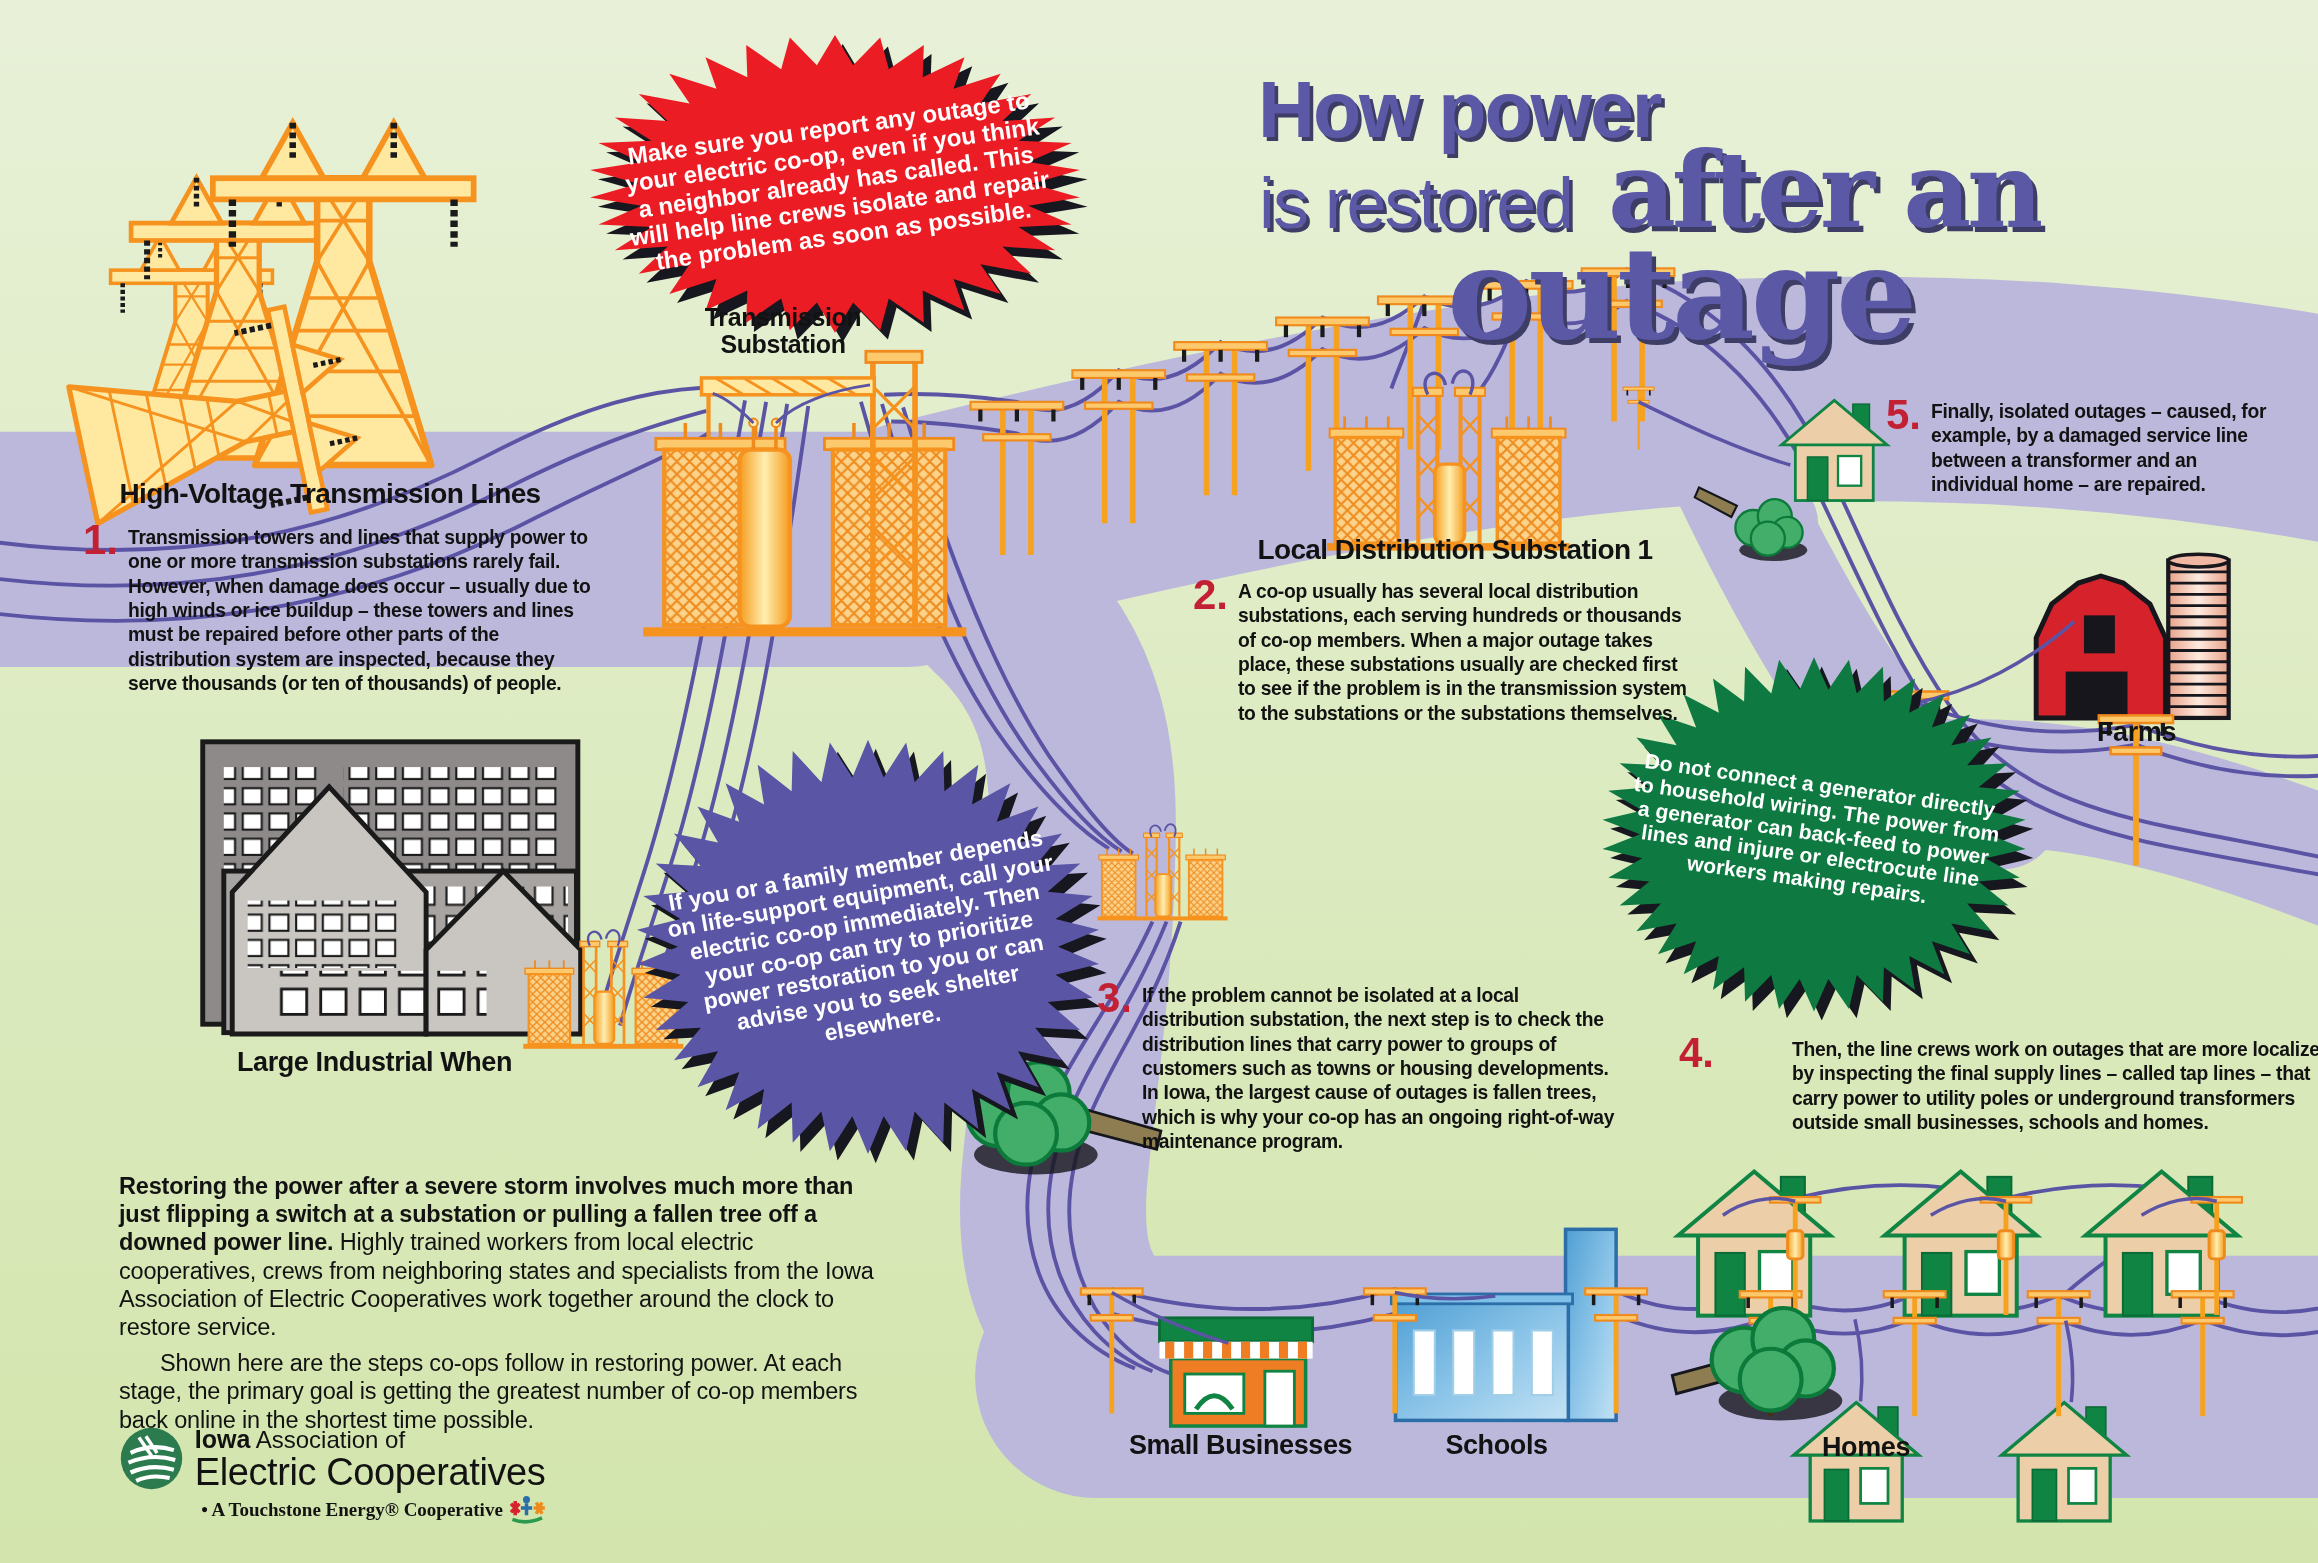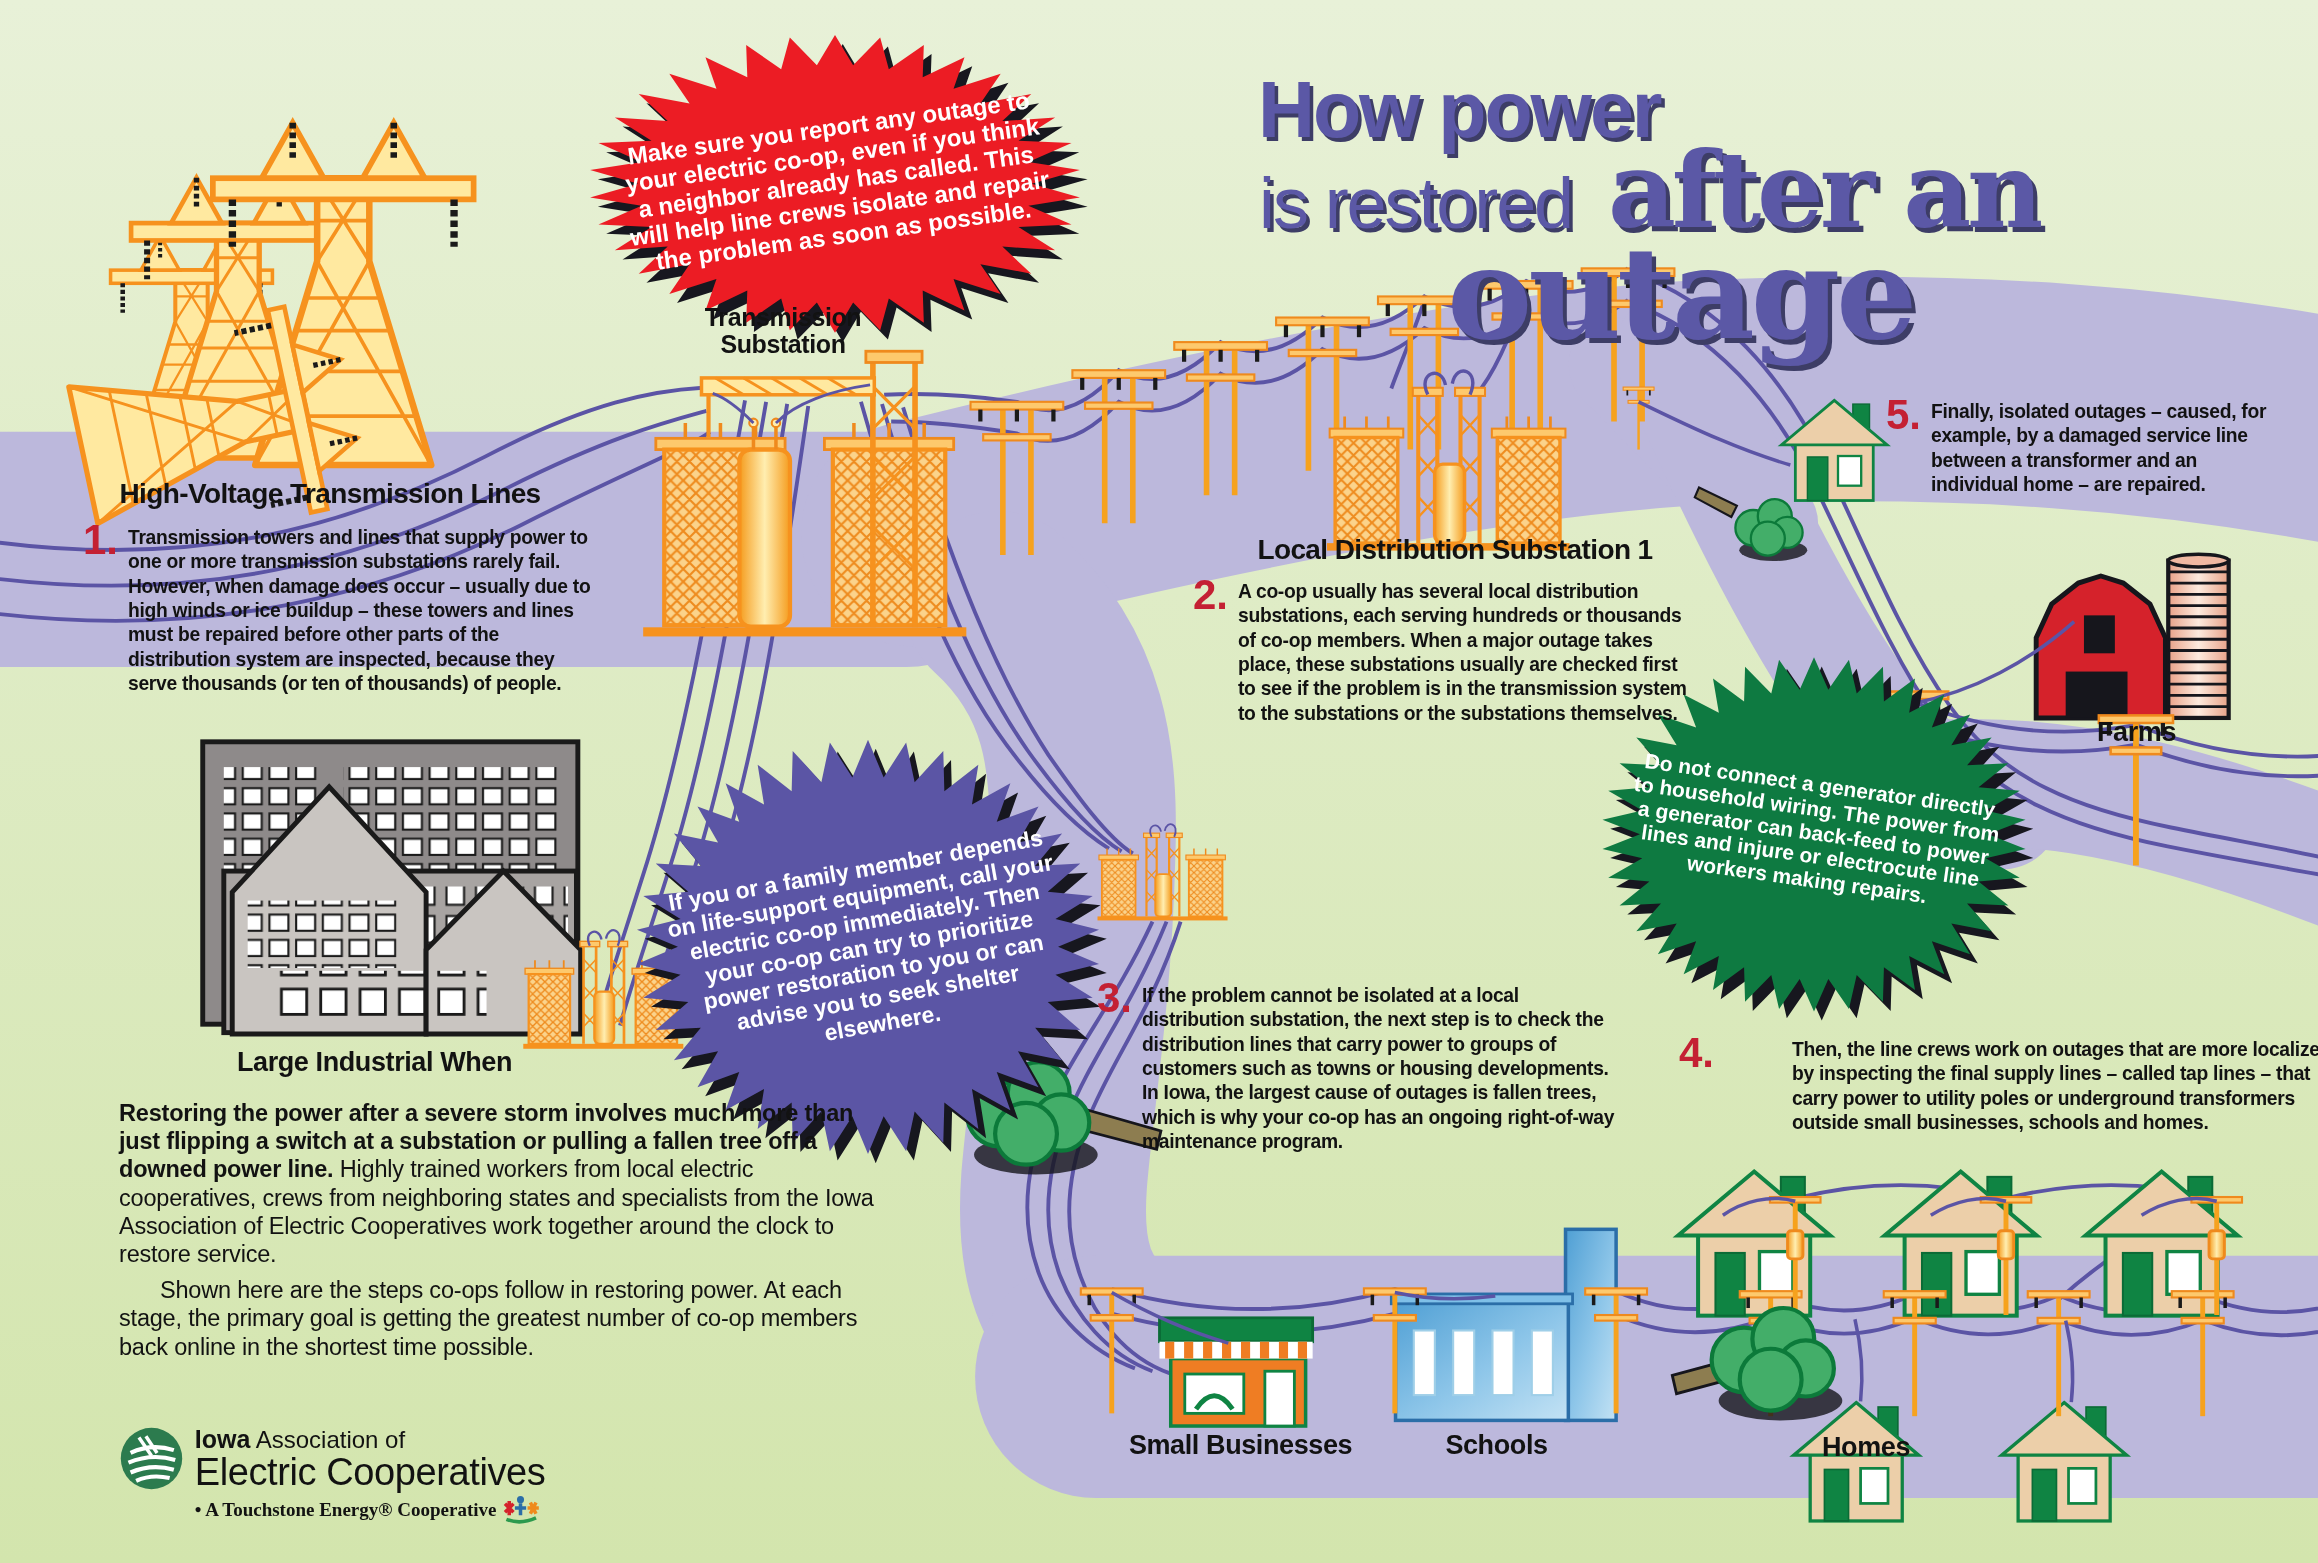--- a/index.html
+++ b/index.html
@@ -18,21 +18,21 @@
   .t3{font-family:"DejaVu Serif",serif;font-weight:bold;font-size:105px;color:#5b58a6;letter-spacing:-4.2px;text-shadow:4.2px 4.9px 0 #3d3d66;line-height:1;}
   .t4{font-family:"DejaVu Serif",serif;font-weight:bold;font-size:128px;color:#5b58a6;letter-spacing:-4.2px;text-shadow:4.2px 4.9px 0 #3d3d66;line-height:1;}
   .intro{font-size:23.5px;line-height:1.2;letter-spacing:-0.2px;}
   .intro .lead{font-weight:bold;}
   .intro p{margin:0;}
   .intro p+p{text-indent:41px;margin-top:8px;}
   .logo-row{display:flex;align-items:flex-start;}
   .logo-name1{font-size:24px;}
   .logo-name1 b{font-size:25px;}
   .logo-name2{font-weight:normal;font-size:38px;letter-spacing:-0.4px;line-height:0.95;}
-  .logo-tag{font-family:"Liberation Serif",serif;font-weight:bold;font-size:19px;margin-top:4.2px;display:flex;align-items:center;gap:5.6px;}
+  .logo-tag{font-family:"Liberation Serif",serif;font-weight:bold;font-size:19px;margin-top:4.2px;display:flex;align-items:center;gap:5.6px;justify-content:flex-end;}
 </style>
 </head>
 <body>
 
 <div class="canvas">
 
   <svg class="scene" width="2319" height="1563" viewBox="0 0 3300 2225">
     <defs>
       <pattern id="hatch" width="18" height="18" patternUnits="userSpaceOnUse">
         <rect width="18" height="18" fill="#fbd38b"></rect>
@@ -366,21 +366,21 @@
   <div class="abs step-body" style="left:1931px;top:400px;width:351px;">Finally, isolated outages – caused, for example, by a damaged service line between a transformer and an individual home – are repaired.</div>
 
   <div class="abs place-label" style="left:667px;top:304px;width:232px;font-size:25px;">Transmission
 Substation</div>
   <div class="abs place-label" style="left:183px;top:1048px;width:383px;">Large Industrial When</div>
   <div class="abs place-label" style="left:2052px;top:718px;width:169px;">Farms</div>
   <div class="abs place-label" style="left:1086px;top:1431px;width:309px;">Small Businesses</div>
   <div class="abs place-label" style="left:1419px;top:1431px;width:155px;">Schools</div>
   <div class="abs place-label" style="left:1785px;top:1433px;width:162px;">Homes</div>
 
-  <div class="abs intro" style="left:119px;top:1099px;width:769px;">
+  <div class="abs intro" style="left:119px;top:1172px;width:769px;">
     <p><span class="lead">Restoring the power after a severe storm involves much more than just flipping a switch at a substation or pulling a fallen tree off a downed power line.</span><span> Highly trained workers from local electric cooperatives, crews from neighboring states and specialists from the Iowa Association of Electric Cooperatives work together around the clock to restore service.</span></p>
     <p><span>Shown here are the steps co-ops follow in restoring power. At each stage, the primary goal is getting the greatest number of co-op members back online in the shortest time possible.</span></p>
   </div>
 
   <div class="abs logo-row" style="left:118px;top:1425px;">
     <svg width="67" height="67" viewBox="-48 -48 96 96">
       <circle cx="0" cy="0" r="44" fill="#2c7b4e"></circle>
       <path d="M-30,-8 Q0,-22 32,-12 M-33,6 Q0,-8 34,2 M-30,20 Q0,7 32,16 M-22,32 Q0,22 26,28" stroke="#ffffff" stroke-width="6" fill="none"></path>
       <path d="M-18,-30 L0,-4 M-8,-32 L8,-8" stroke="#ffffff" stroke-width="5"></path>
     </svg>

